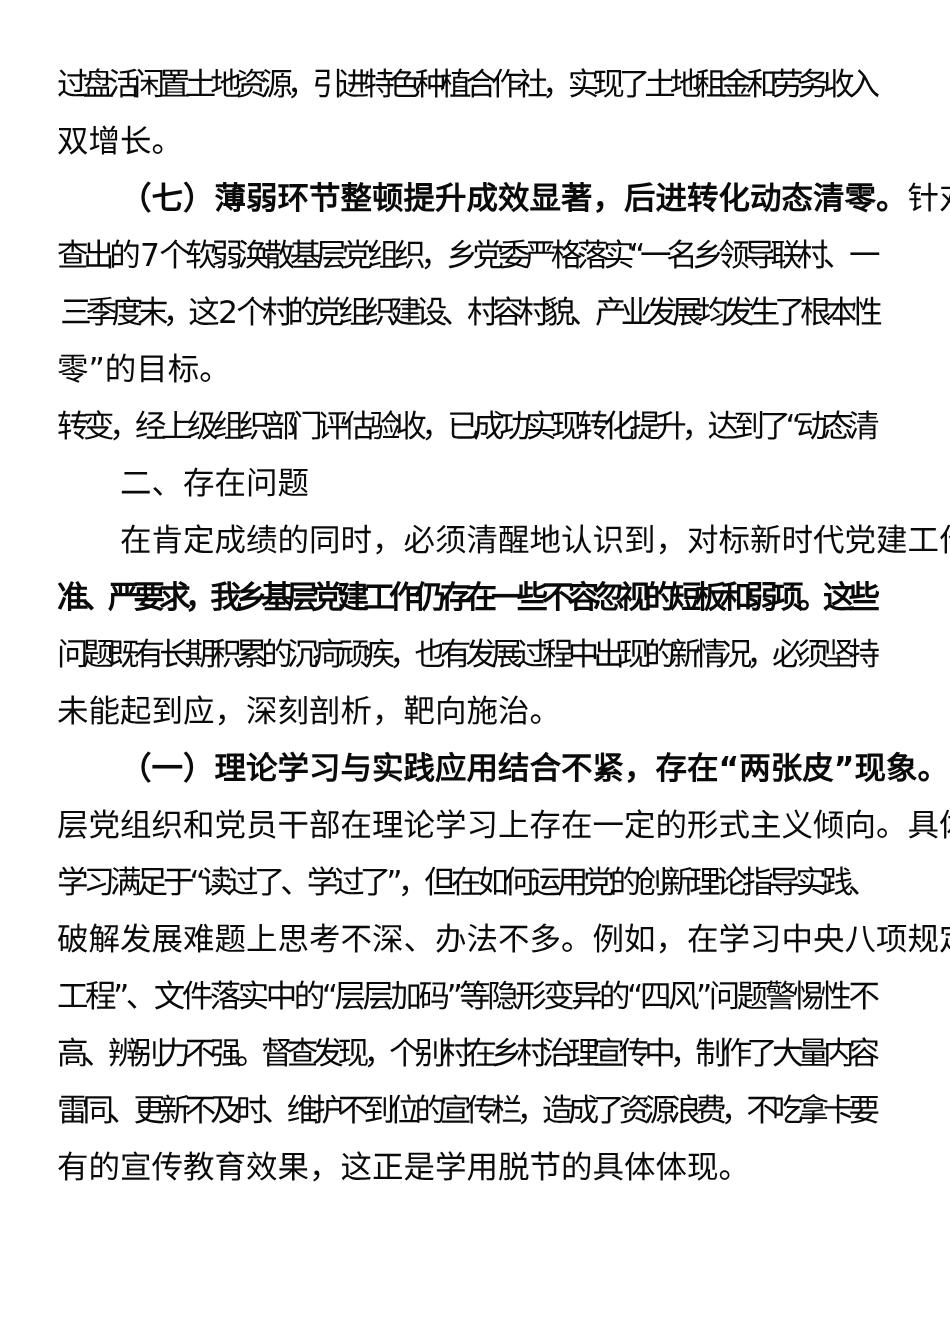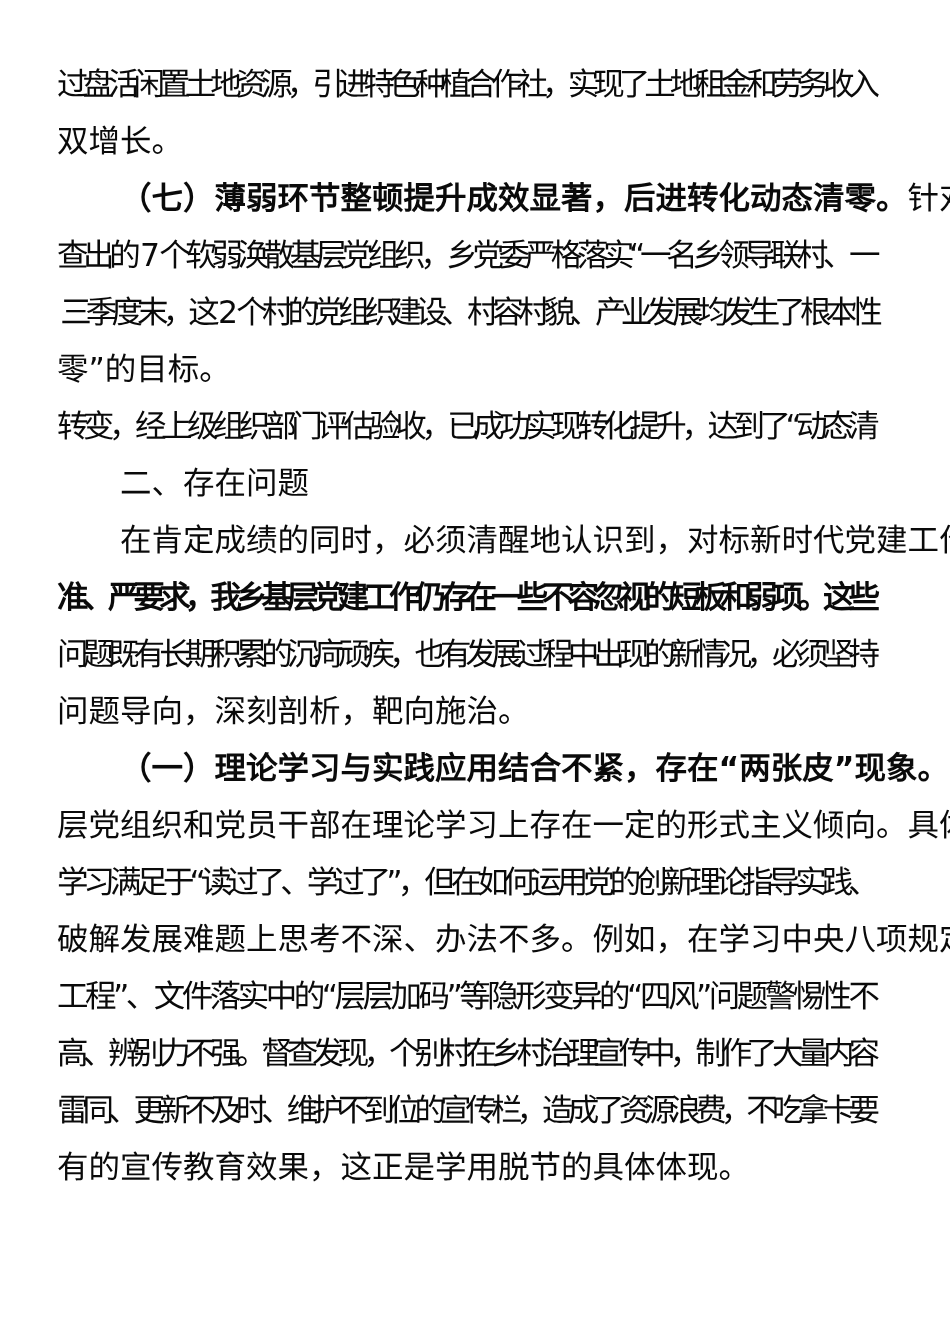--- a/index.html
+++ b/index.html
@@ -69,21 +69,21 @@
     </div>
 
     <div class="para">
       <div class="line indent2">二、存在问题</div>
     </div>
 
     <div class="para">
       <div class="line indent2">在肯定成绩的同时，必须清醒地认识到，对标新时代党建工作的高标</div>
       <div class="line" style="letter-spacing: -5.968px; font-weight: bold;">准、严要求，我乡基层党建工作仍存在一些不容忽视的短板和弱项。这些</div>
       <div class="line" style="letter-spacing: -5.968px;">问题既有长期积累的沉疴顽疾，也有发展过程中出现的新情况，必须坚持</div>
-      <div class="line" style="letter-spacing: 0px;">问题导向，深刻剖析，靶向施治。</div>
+      <div class="line" style="letter-spacing: 0px;">未能起到应，深刻剖析，靶向施治。</div>
     </div>
 
     <div class="para">
       <div class="line indent2"><span class="b">（一）理论学习与实践应用结合不紧，存在“两张皮”现象。</span><span>部分基</span></div>
       <div class="line">层党组织和党员干部在理论学习上存在一定的形式主义倾向。具体表现为：</div>
       <div class="line" style="letter-spacing: -5px;">学习满足于“读过了、学过了”，但在如何运用党的创新理论指导实践、</div>
       <div class="line">破解发展难题上思考不深、办法不多。例如，在学习中央八项规定精神时，</div>
       <div class="line" style="letter-spacing: -3.516px;">工程”、文件落实中的“层层加码”等隐形变异的“四风”问题警惕性不</div>
       <div class="line" style="letter-spacing: -5.968px;">高、辨别力不强。督查发现，个别村在乡村治理宣传中，制作了大量内容</div>
       <div class="line" style="letter-spacing: -5.968px;">雷同、更新不及时、维护不到位的宣传栏，造成了资源浪费，不吃拿卡要</div>

